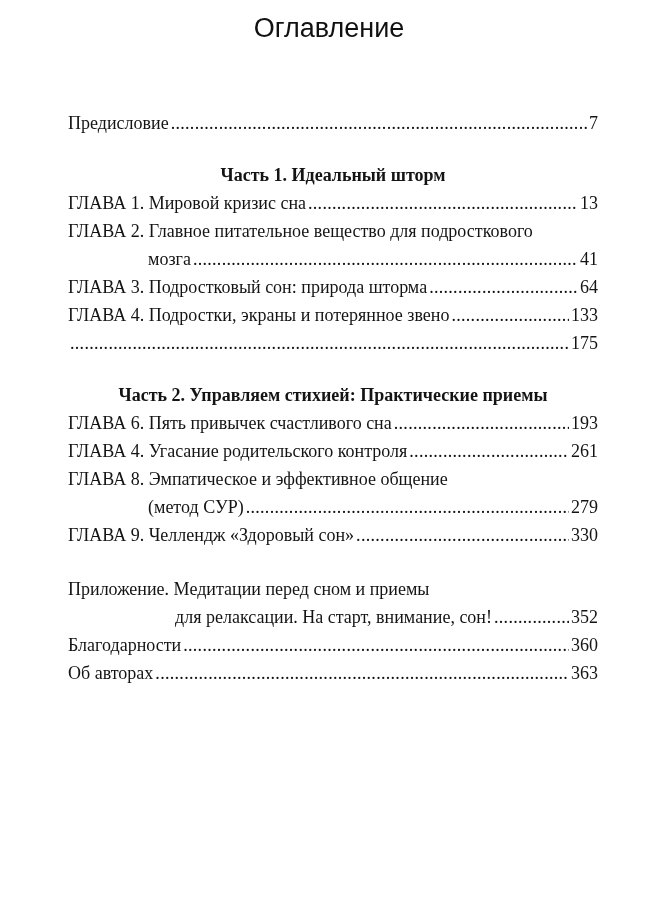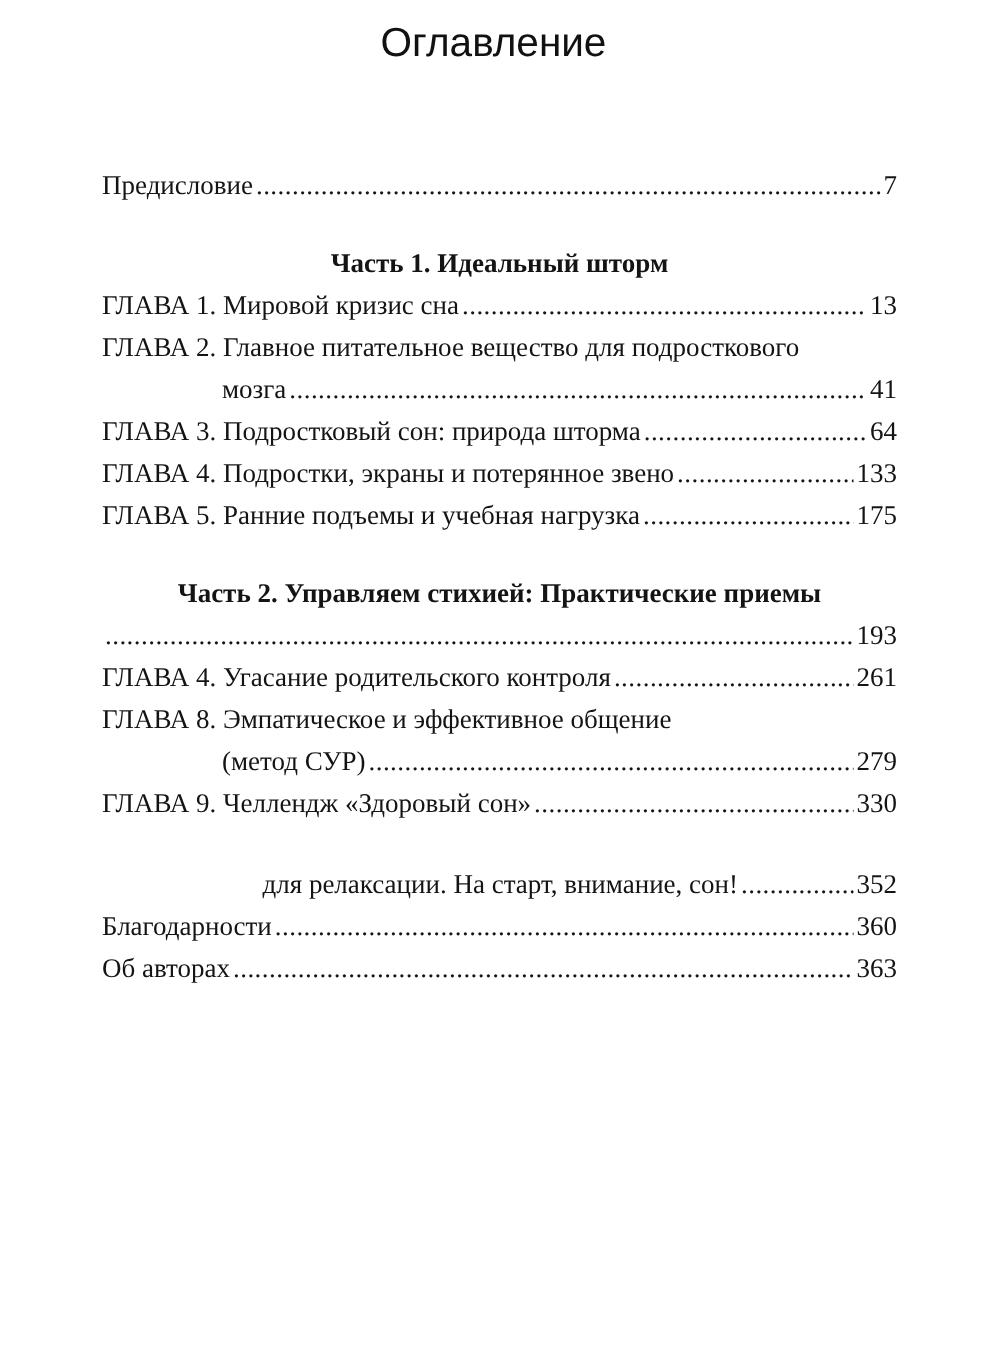--- a/index.html
+++ b/index.html
@@ -93,28 +93,28 @@
       <span class="pnum">64</span>
     </div>
 
     <div class="row">
       <span class="lbl">ГЛАВА 4. Подростки, экраны и потерянное звено</span>
       <span class="leader"></span>
       <span class="pnum">133</span>
     </div>
 
     <div class="row">
-      <span class="lbl">ГЛАВА 5. Ранние подъемы и учебная нагрузка</span>
       <span class="leader"></span>
       <span class="pnum">175</span>
     </div>
 
     <h2 class="part-heading">Часть 2. Управляем стихией: Практические приемы</h2>
 
     <div class="row">
+      <span class="lbl">ГЛАВА 6. Пять привычек счастливого сна</span>
       <span class="leader"></span>
       <span class="pnum">193</span>
     </div>
 
     <div class="row">
       <span class="lbl">ГЛАВА 4. Угасание родительского контроля</span>
       <span class="leader"></span>
       <span class="pnum">261</span>
     </div>
 
@@ -129,20 +129,23 @@
 
     <div class="row">
       <span class="lbl">ГЛАВА 9. Челлендж «Здоровый сон»</span>
       <span class="leader"></span>
       <span class="pnum">330</span>
     </div>
 
     <div class="backmatter">
 
       <div class="row">
+        <span class="lbl">Приложение. Медитации перед сном и приемы</span>
+      </div>
+      <div class="row">
         <span class="lbl indent-107">для релаксации. На старт, внимание, сон!</span>
         <span class="leader"></span>
         <span class="pnum">352</span>
       </div>
 
       <div class="row">
         <span class="lbl">Благодарности</span>
         <span class="leader"></span>
         <span class="pnum">360</span>
       </div>

